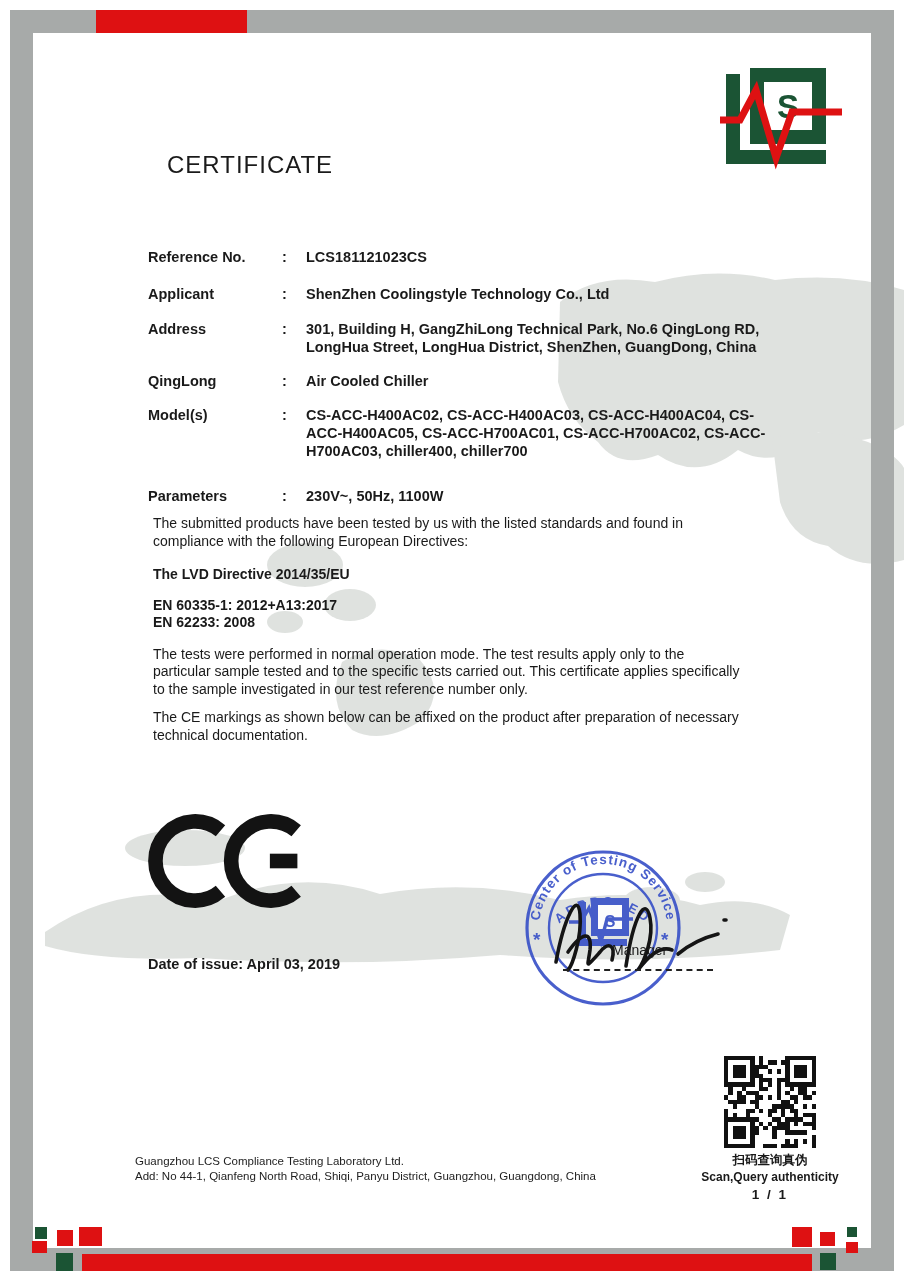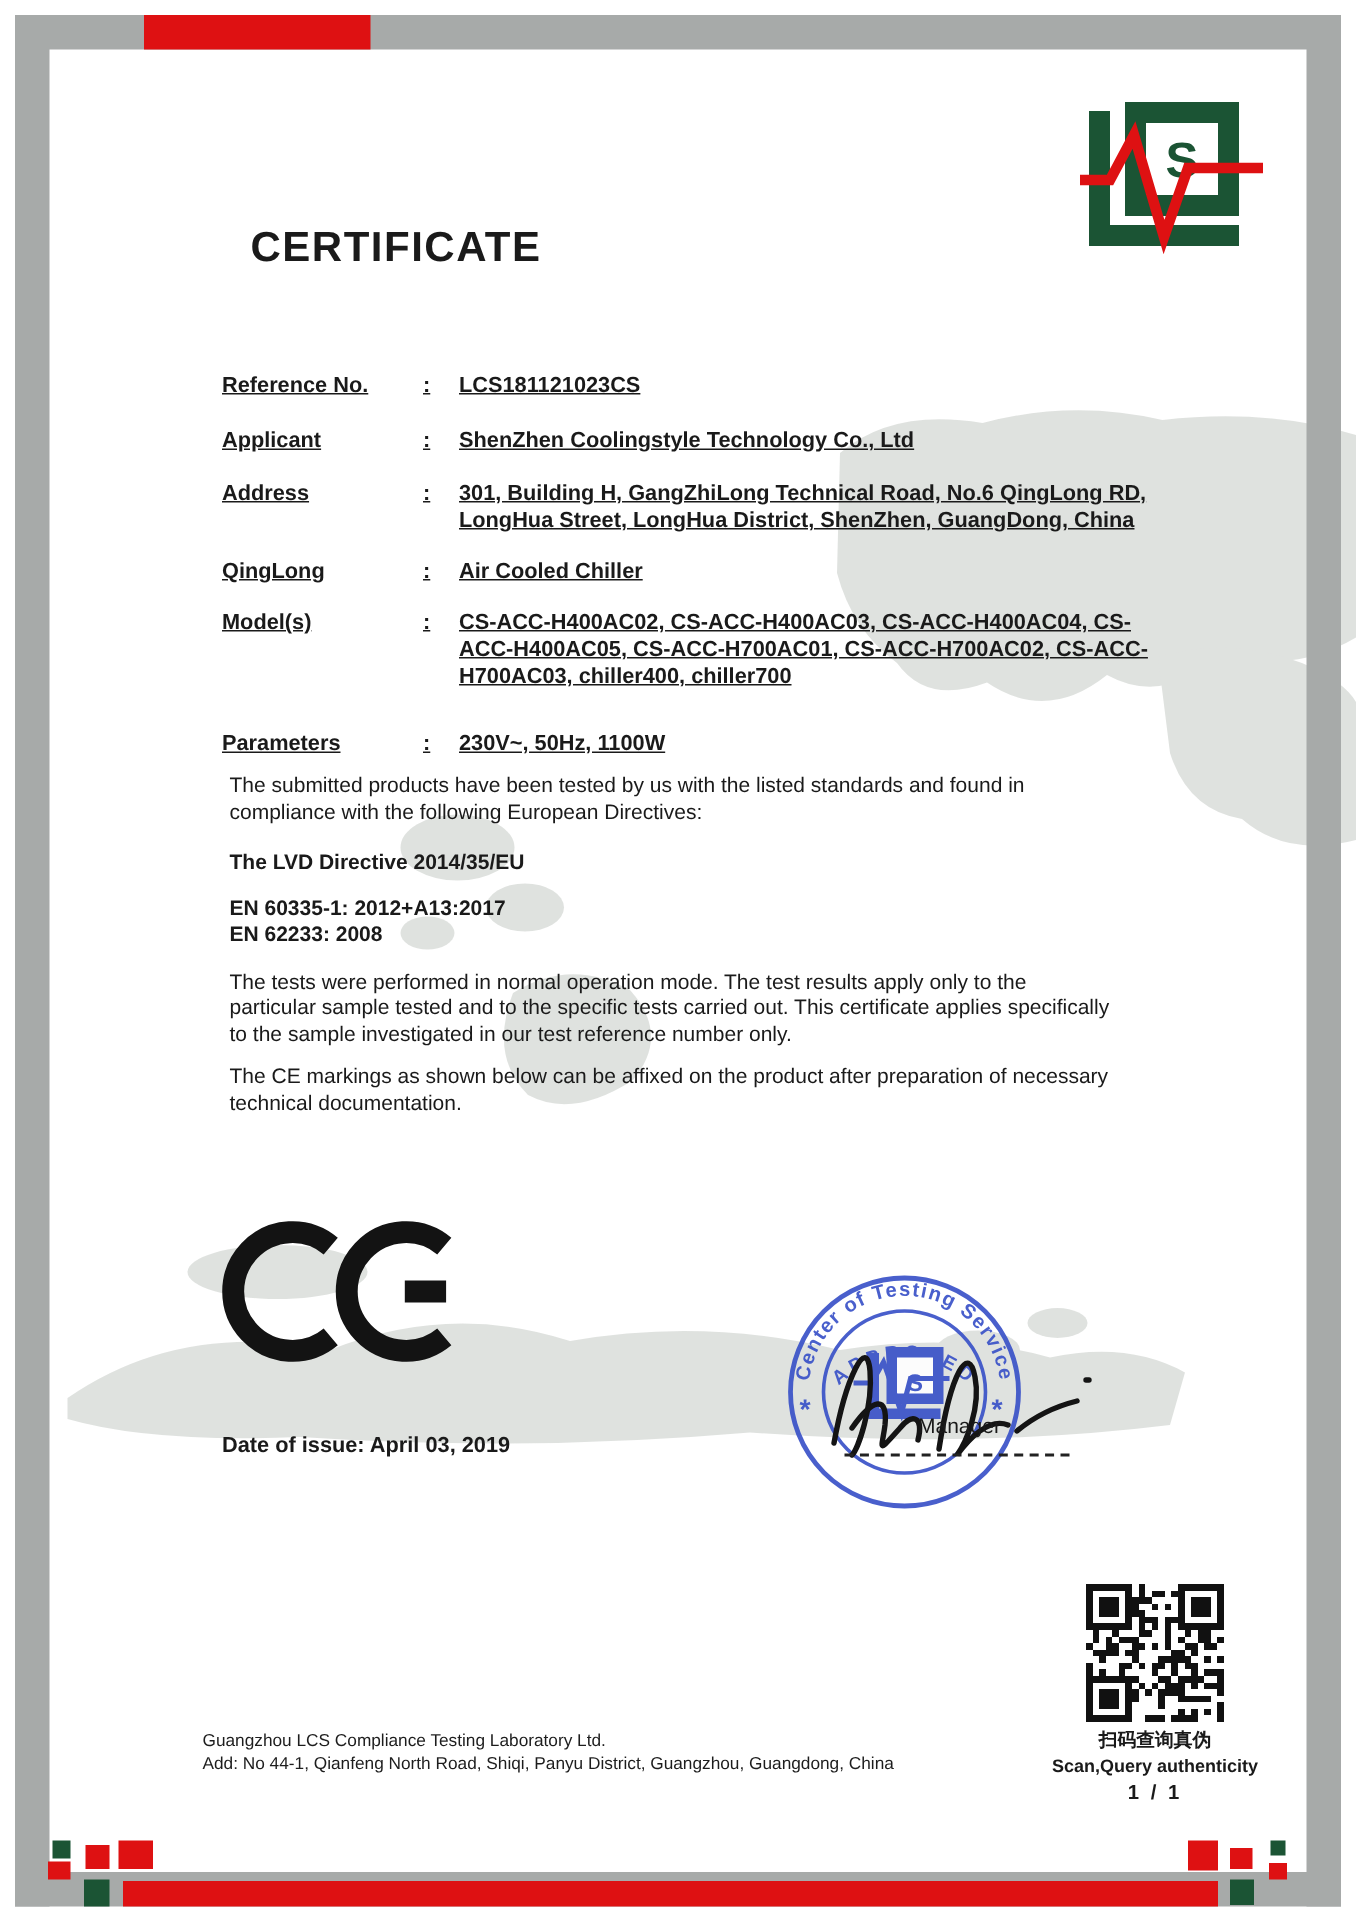--- a/index.html
+++ b/index.html
@@ -25,28 +25,28 @@
   .red-top-seg{position:absolute;left:96px;top:10px;width:151px;height:23px;background:var(--accent-red);z-index:2;}
   .red-bottom-bar{position:absolute;left:82px;top:1254px;width:730px;height:17px;background:var(--accent-red);z-index:2;}
   .sq{position:absolute;z-index:3;}
   .sq.red{background:var(--accent-red);}
   .sq.green{background:var(--brand-green);}
   
   .map{position:absolute;left:0;top:0;z-index:0;opacity:.55;}
   .map path,.map ellipse{fill:var(--map-gray);}
   
   .titleblock{position:absolute;left:167px;top:146px;z-index:4;}
-  .title-main{font-size:28px;font-weight:bold;letter-spacing:1px;line-height:38px;}
+  .title-main{font-size:24px;font-weight:normal;letter-spacing:1px;line-height:38px;}
   .title-sub{font-size:23px;font-weight:bold;margin-top:3px;}
   .logo{position:absolute;left:720px;top:64px;z-index:4;}
   .fill-green{fill:var(--brand-green);}
   .stroke-red{stroke:var(--accent-red);fill:none;}
   
   .fields{position:absolute;left:148px;top:248px;width:628px;z-index:4;}
-  .frow{display:flex;font-weight:bold;font-size:14.5px;line-height:18px;text-decoration:underline;}
+  .frow{display:flex;font-weight:bold;font-size:14.5px;line-height:18px;}
   .flabel{width:134px;flex:none;}
   .fcolon{width:24px;flex:none;}
   .fvalue{width:470px;}
   .gap19{margin-bottom:19px;} .gap17{margin-bottom:17px;} .gap16{margin-bottom:16px;} .gap27{margin-bottom:27px;}
   
   .bodytext{position:absolute;left:153px;top:515px;width:588px;z-index:4;font-size:14px;line-height:17.5px;}
   .bodytext p{margin-bottom:16px;}
   .bold{font-weight:bold;}
   .std{margin-bottom:0 !important;}
   .std-last{margin-bottom:14px !important;}
@@ -133,21 +133,21 @@
       <div class="fvalue">LCS181121023CS</div>
     </div>
     <div class="frow gap17">
       <div class="flabel">Applicant</div>
       <div class="fcolon">:</div>
       <div class="fvalue">ShenZhen Coolingstyle Technology Co., Ltd</div>
     </div>
     <div class="frow gap16">
       <div class="flabel">Address</div>
       <div class="fcolon">:</div>
-      <div class="fvalue">301, Building H, GangZhiLong Technical Road, No.6 QingLong RD, LongHua Street, LongHua District, ShenZhen, GuangDong, China</div>
+      <div class="fvalue">301, Building H, GangZhiLong Technical Park, No.6 QingLong RD, LongHua Street, LongHua District, ShenZhen, GuangDong, China</div>
     </div>
     <div class="frow gap16">
       <div class="flabel">QingLong</div>
       <div class="fcolon">:</div>
       <div class="fvalue">Air Cooled Chiller</div>
     </div>
     <div class="frow gap27">
       <div class="flabel">Model(s)</div>
       <div class="fcolon">:</div>
       <div class="fvalue">CS-ACC-H400AC02, CS-ACC-H400AC03, CS-ACC-H400AC04, CS-ACC-H400AC05, CS-ACC-H700AC01, CS-ACC-H700AC02, CS-ACC-H700AC03, chiller400, chiller700</div>

